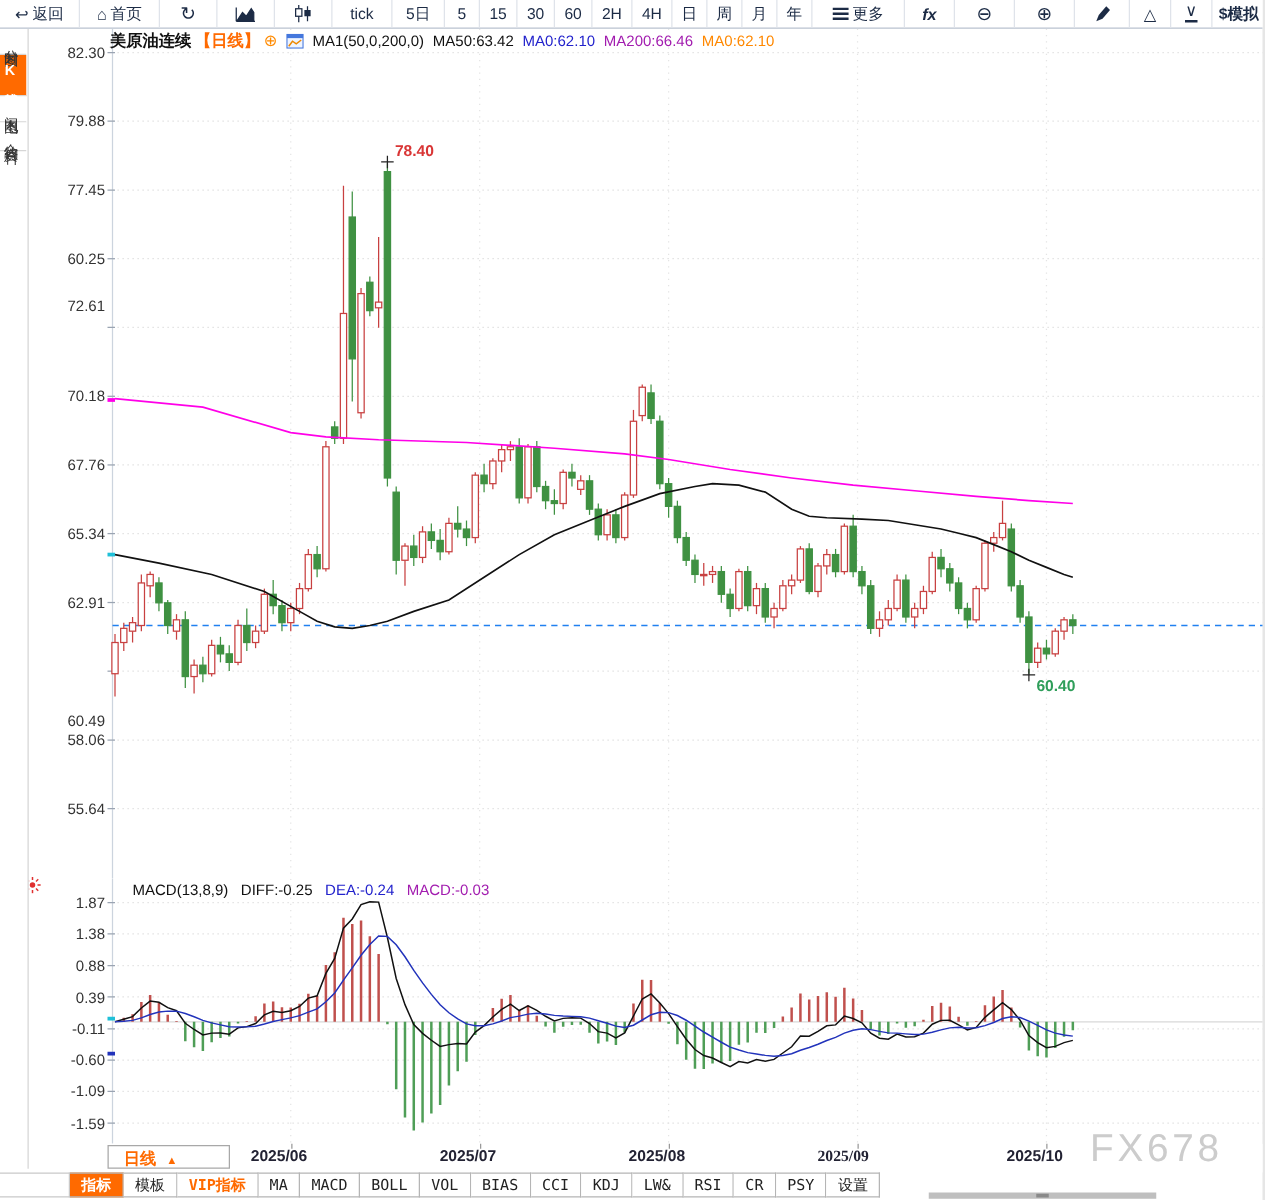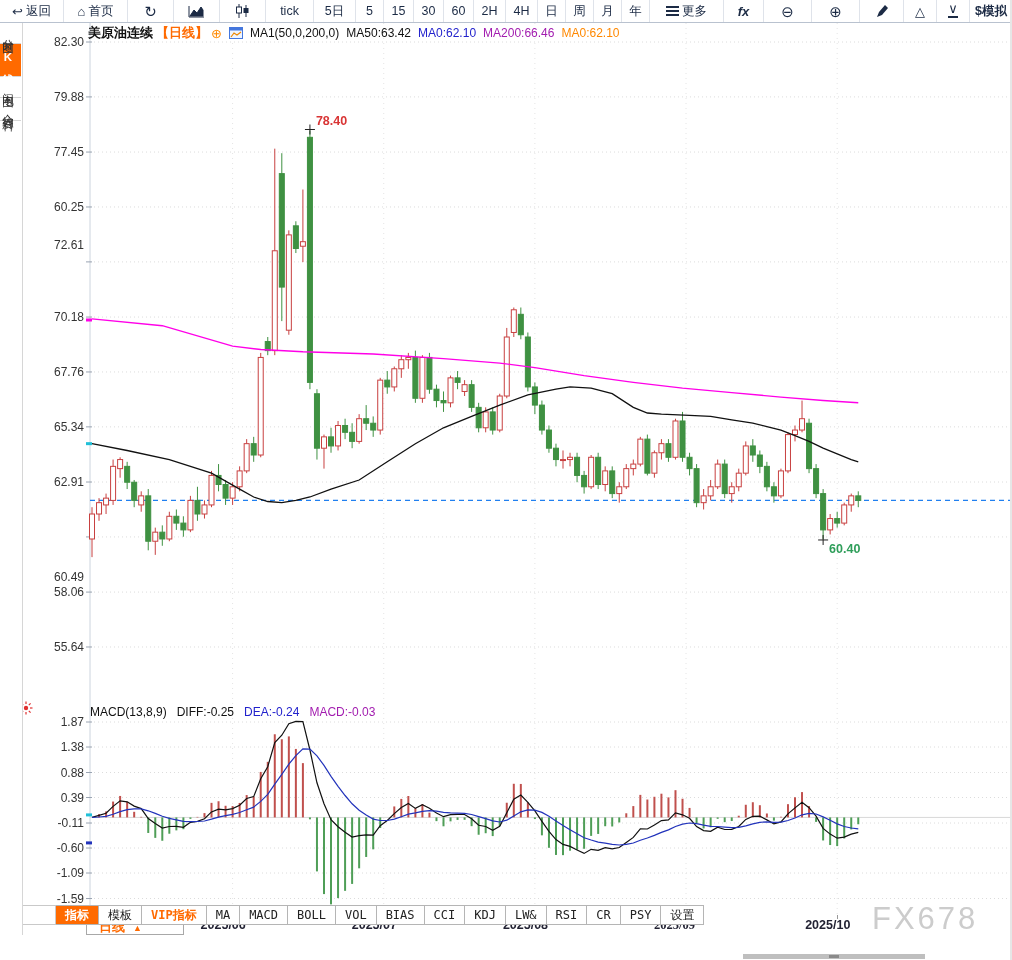--- a/index.html
+++ b/index.html
@@ -26,37 +26,37 @@
   .title-row{position:absolute;left:88px;top:25px;height:16px;z-index:10;display:flex;
              align-items:center;gap:7px;font-size:12px;white-space:nowrap;}
   .sym{font-weight:bold;font-size:13px;color:#111;}
   .itag{font-weight:bold;font-size:13px;color:#ff6a00;}
   .addic{color:#ff8a00;font-size:13px;}
   .ma-k{color:#111;} .ma-blue{color:#2222cc;} .ma-mag{color:#a21caf;} .ma-org{color:#ff8800;}
   
   .ylab{position:absolute;left:18px;width:66px;text-align:right;font-size:12px;color:#333;
         height:14px;line-height:14px;z-index:5;}
   
-  .macd-header{position:absolute;left:90px;top:704px;height:15px;display:flex;gap:10px;
+  .macd-header{position:absolute;left:106px;top:704px;height:15px;display:flex;gap:10px;
                font-size:12px;align-items:center;z-index:10;white-space:nowrap;}
   .sunwrap{position:absolute;left:19px;top:701px;z-index:10;}
   
   .axis-row{position:absolute;left:0;top:915px;width:1012px;height:23px;background:#fff;z-index:10;}
   .period-box{position:absolute;left:86px;top:1px;width:98px;height:19px;border:1px solid #a8a8a8;
               line-height:19px;padding-left:12px;box-sizing:border-box;color:#ff6a00;
               font-weight:bold;font-size:13px;background:#fff;}
   .period-box .arr{font-size:9px;margin-left:8px;}
   .mon{position:absolute;top:3px;width:64px;font-weight:bold;
        font-size:12.5px;color:#223;}
   .mtick{position:absolute;top:0;width:1px;height:4px;background:#999;}
   .watermark{position:absolute;left:872px;top:-14px;font-size:31px;color:#cccccc;
              letter-spacing:3px;z-index:1;}
   
-  .tabs{position:absolute;left:0;top:904px;width:1012px;height:21px;display:flex;z-index:10;
-        font-size:12px;font-family:"DejaVu Sans Mono","Liberation Sans",sans-serif;align-items:center;}
+  .tabs{position:absolute;left:0;top:938px;width:1012px;height:21px;display:flex;z-index:10;
+        font-size:12px;font-family:"DejaVu Sans Mono","Liberation Sans",sans-serif;}
   .tab-spacer{flex:0 0 56px;border:1px solid #c9c9c9;border-left:none;box-sizing:border-box;height:20px;}
   .tab{flex:0 0 auto;padding:0 9px;height:20px;line-height:19px;border:1px solid #b5b5b5;
        border-left:none;box-sizing:border-box;color:#222;background:#fff;cursor:default;}
   .tab.active{background:#ff6a00;color:#fff;font-weight:bold;}
   .tab.vip{color:#ff6a00;font-weight:bold;}
   .scroll-thumb{position:absolute;left:743px;top:954px;width:182px;height:5px;background:#bfbfbf;z-index:40;}
   .scroll-dot{position:absolute;left:86px;top:1px;width:10px;height:3px;background:#8a8a8a;}
   svg.chartsvg{position:absolute;left:0;z-index:2;}
 </style>
 </head>

